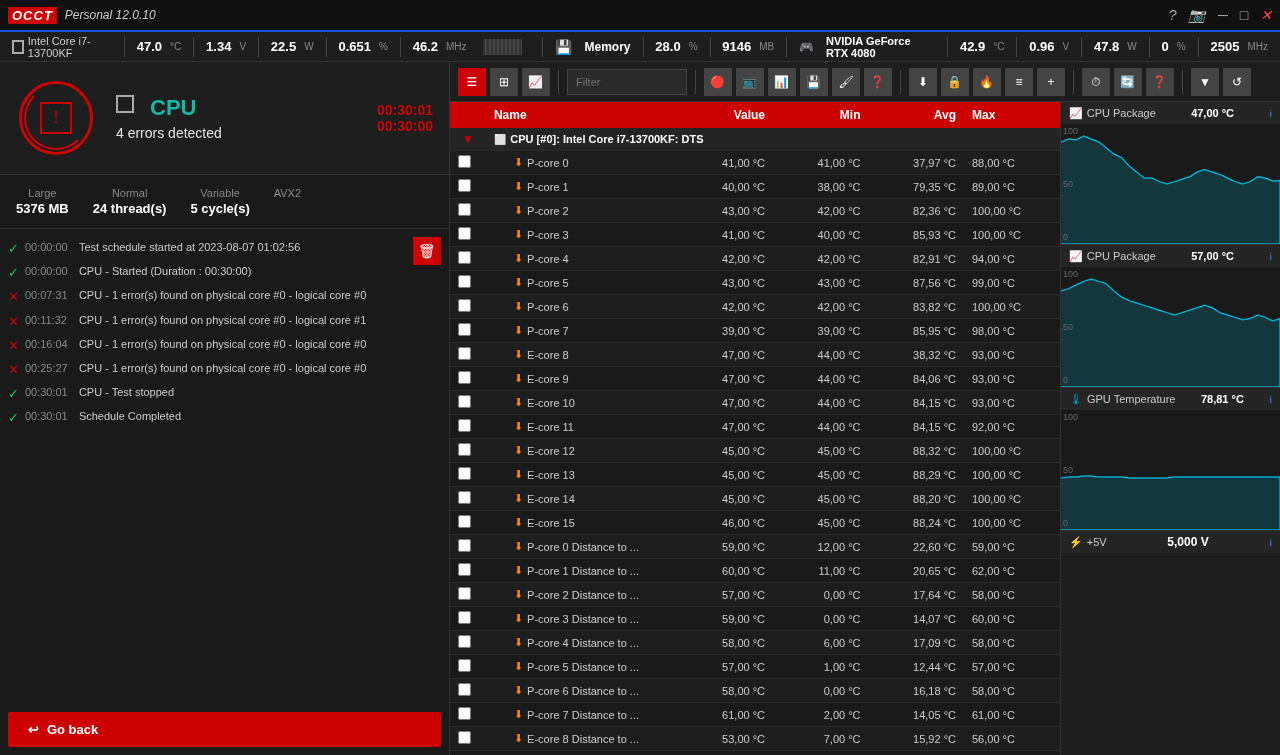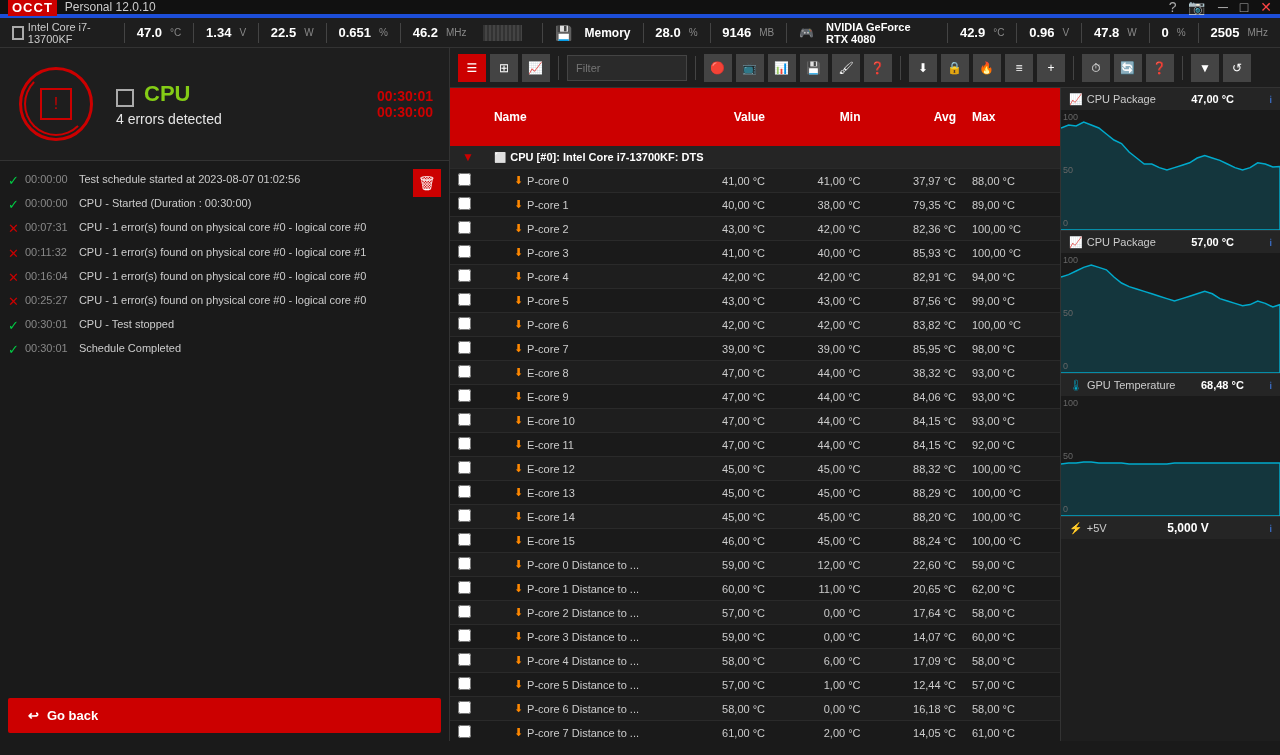--- a/index.html
+++ b/index.html
@@ -9,26 +9,27 @@
       font-family: 'Segoe UI', Arial, sans-serif;
       font-size: 12px;
       width: 1280px;
       height: 755px;
       overflow: hidden;
     }
 
     
     .title-bar {
       background: #111;
-      height: 18px;
+      height: 32px;
       display: flex;
       align-items: center;
       padding: 0 8px;
       justify-content: space-between;
-      border-bottom: 4px solid #1d4ed8;
+      border-bottom: 2px solid #1d4ed8;
+      font-style: italic;
     }
     .title-left {
       display: flex;
       align-items: center;
       gap: 8px;
     }
     .logo {
       display: flex;
       align-items: center;
       gap: 4px;
@@ -152,24 +153,24 @@
       justify-content: center;
       color: #cc0000;
       font-size: 16px;
     }
     .cpu-info {
       flex: 1;
     }
     .cpu-title {
       font-size: 22px;
       font-weight: bold;
-      color: #84cc16;
-      display: flex;
-      align-items: flex-end;
-      gap: 10px;
+      color: #14b8a6;
+      display: flex;
+      align-items: flex-start;
+      gap: 16px;
     }
     .cpu-icon-small {
       width: 18px;
       height: 18px;
       border: 2px solid #aaa;
       display: inline-block;
     }
     .cpu-errors {
       color: #e5e5e5;
       font-size: 14px;
@@ -309,21 +310,21 @@
       overflow-y: auto;
       background: #1a1a1a;
     }
     table {
       width: 100%;
       border-collapse: collapse;
     }
     thead th {
       background: #cc0000;
       color: white;
-      padding: 22px 8px;
+      padding: 6px 8px;
       text-align: left;
       font-size: 12px;
       font-weight: bold;
       position: sticky;
       top: 0;
       z-index: 10;
     }
     thead th:nth-child(2) { text-align: right; }
     thead th:nth-child(3) { text-align: right; }
     thead th:nth-child(4) { text-align: right; }
@@ -527,20 +528,38 @@
           <span>CPU</span>
         </div>
         <div class="cpu-errors">4 errors detected</div>
       </div>
       <div class="cpu-timer">
         <div>00:30:01</div>
         <div>00:30:00</div>
       </div>
     </div>
 
+    <div class="config-section">
+      <div class="config-item">
+        <div class="config-label">Large</div>
+        <div class="config-value">5376 MB</div>
+      </div>
+      <div class="config-item">
+        <div class="config-label">Normal</div>
+        <div class="config-value">24 thread(s)</div>
+      </div>
+      <div class="config-item">
+        <div class="config-label">Variable</div>
+        <div class="config-value">5 cycle(s)</div>
+      </div>
+      <div class="config-item">
+        <div class="config-label">AVX2</div>
+        <div class="config-value"></div>
+      </div>
+    </div>
 
     <div class="log-section scrollbar-style" style="position:relative;">
       <button class="delete-btn">🗑</button>
       <div class="log-entry">
         <span class="log-icon-ok">✓</span>
         <span class="log-time">00:00:00</span>
         <span class="log-msg">Test schedule started at 2023-08-07 01:02:56</span>
       </div>
       <div class="log-entry">
         <span class="log-icon-ok">✓</span>
@@ -1014,21 +1033,21 @@
             </svg>
           </div>
         </div>
 
         <div class="graph-card">
           <div class="graph-header">
             <div class="graph-title">
               <span style="color:#00aacc;">🌡</span>
               <span>GPU Temperature</span>
             </div>
-            <span style="font-size:11px;color:#fff;font-weight:bold;">68,48 °C</span>
+            <span style="font-size:11px;color:#fff;font-weight:bold;">78,81 °C</span>
             <span class="graph-info">ℹ</span>
           </div>
           <div class="graph-body">
             <div class="graph-y-labels">
               <span>100</span>
               <span>50</span>
               <span>0</span>
             </div>
             <svg class="graph-svg" viewBox="0 0 220 120" preserveAspectRatio="none">
               <polyline fill="rgba(0,170,204,0.2)" stroke="#00aacc" stroke-width="1.5" points="0,68 7.6,67 15.2,67 22.8,66 30.4,66 38,67 45.6,67 53.2,67 60.8,67 68.4,68 76,68 83.6,68 91.2,68 98.8,68 106.4,68 114,67 121.6,67 129.2,67 136.8,67 144.4,67 152,67 159.6,67 167.2,67 174.8,67 182.4,67 190,67 197.6,67 205.2,67 212.8,67 220,67 220,120 0,120"></polyline>

